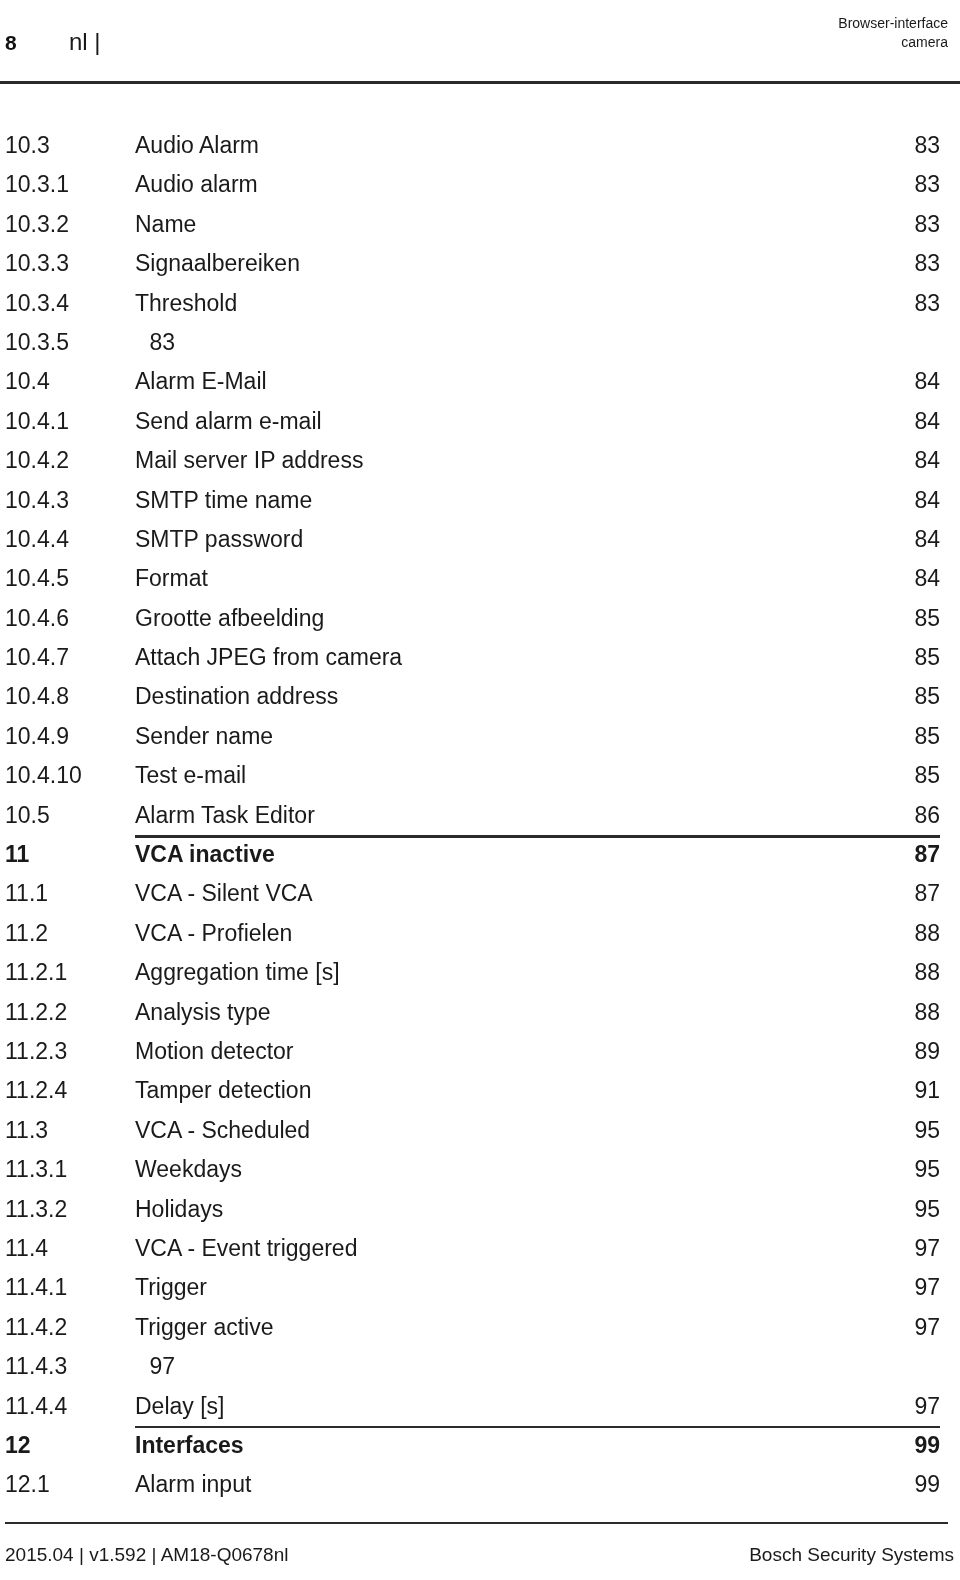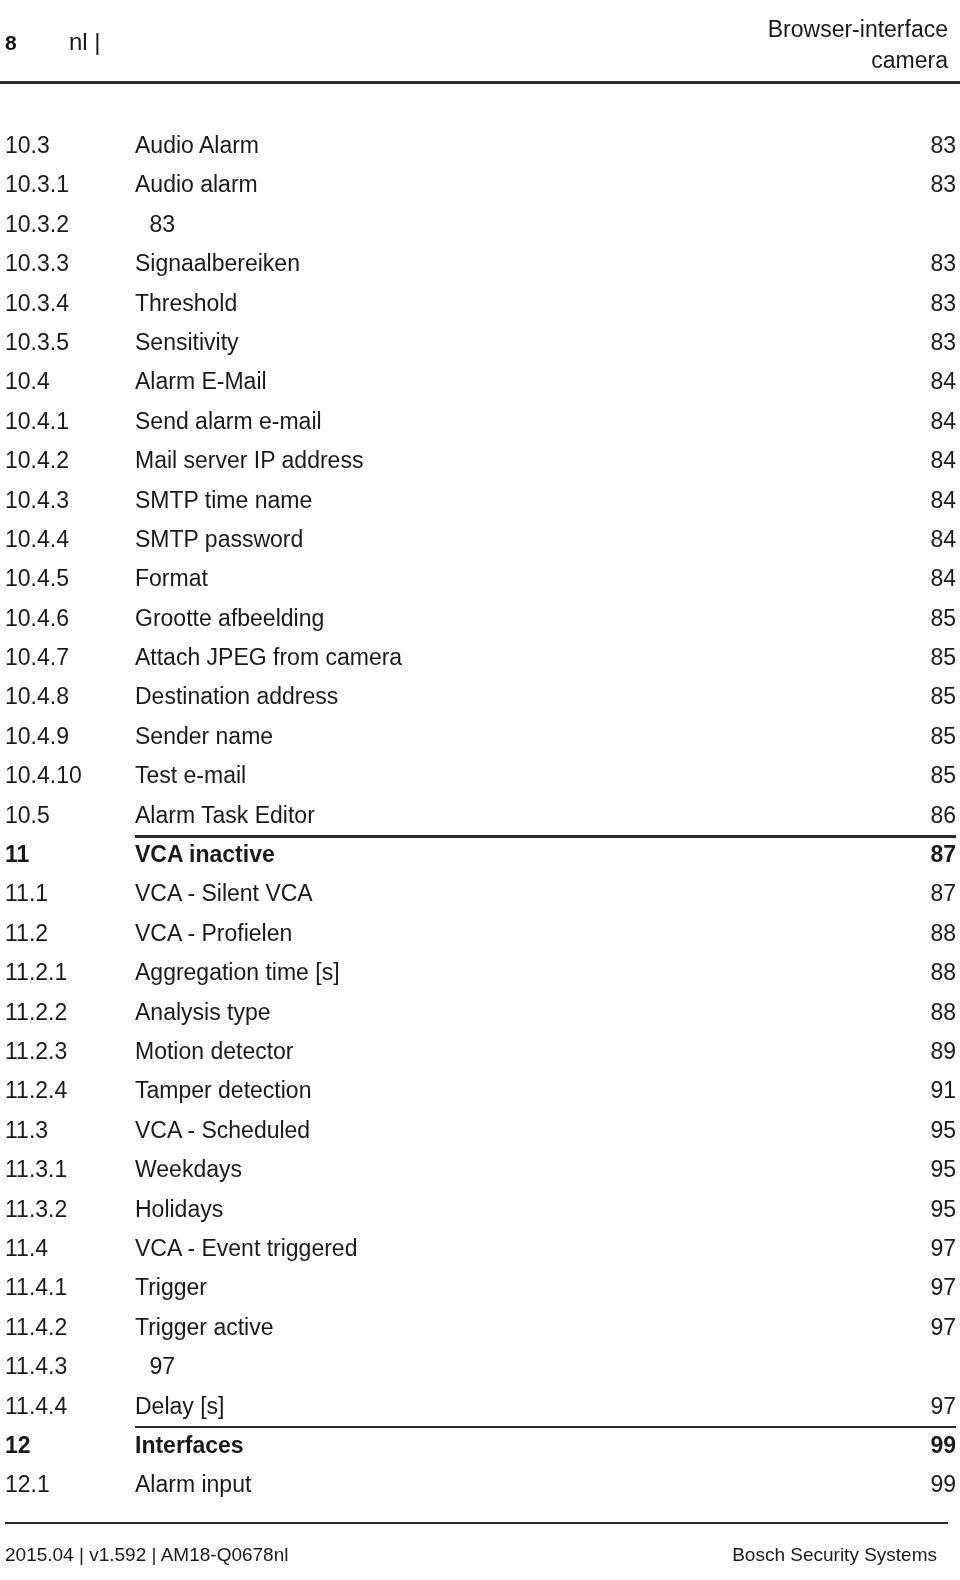--- a/index.html
+++ b/index.html
@@ -48,39 +48,39 @@
   }
   .header-lang {
     font-size: 24px;
     font-weight: 400;
     color: #1a1a1a;
     margin-left: 52px;
     white-space: pre;
   }
   .header-right {
     text-align: right;
-    font-size: 23px;
+    font-size: 14px;
     line-height: 1.33;
     font-weight: 400;
     color: #1a1a1a;
   }
   .header-rule {
     position: absolute;
     left: 0;
     right: 0;
     top: 81px;
     height: 3px;
     background: #2b2b2b;
   }
 
   
   .toc {
     position: absolute;
     left: 5px;
-    right: 4px;
+    right: 20px;
     top: 126px;
   }
   .toc-row {
     display: flex;
     align-items: baseline;
     height: 39.4px;
     position: relative;
     font-size: 23px;
     line-height: 39.4px;
     color: #1a1a1a;
@@ -122,21 +122,21 @@
     position: absolute;
     left: 5px;
     right: 12px;
     bottom: 56px;
     height: 2px;
     background: #2b2b2b;
   }
   .page-footer {
     position: absolute;
     left: 5px;
-    right: 23px;
+    right: 6px;
     bottom: 14px;
     display: flex;
     justify-content: space-between;
     align-items: baseline;
     font-size: 19px;
     color: #1a1a1a;
   }
   .footer-left { white-space: pre; }
   .footer-right { white-space: pre; }
 </style>
@@ -163,35 +163,35 @@
         <span class="toc-title">Audio Alarm</span>
         <span class="toc-page">83</span>
       </div>
       <div class="toc-row">
         <span class="toc-num">10.3.1</span>
         <span class="toc-title">Audio alarm</span>
         <span class="toc-page">83</span>
       </div>
       <div class="toc-row">
         <span class="toc-num">10.3.2</span>
+        <span class="toc-title">Name</span>
         <span class="toc-page">83</span>
       </div>
       <div class="toc-row">
         <span class="toc-num">10.3.3</span>
         <span class="toc-title">Signaalbereiken</span>
         <span class="toc-page">83</span>
       </div>
       <div class="toc-row">
         <span class="toc-num">10.3.4</span>
         <span class="toc-title">Threshold</span>
         <span class="toc-page">83</span>
       </div>
       <div class="toc-row">
         <span class="toc-num">10.3.5</span>
-        <span class="toc-title">Sensitivity</span>
         <span class="toc-page">83</span>
       </div>
       <div class="toc-row">
         <span class="toc-num">10.4</span>
         <span class="toc-title">Alarm E-Mail</span>
         <span class="toc-page">84</span>
       </div>
       <div class="toc-row">
         <span class="toc-num">10.4.1</span>
         <span class="toc-title">Send alarm e-mail</span>

